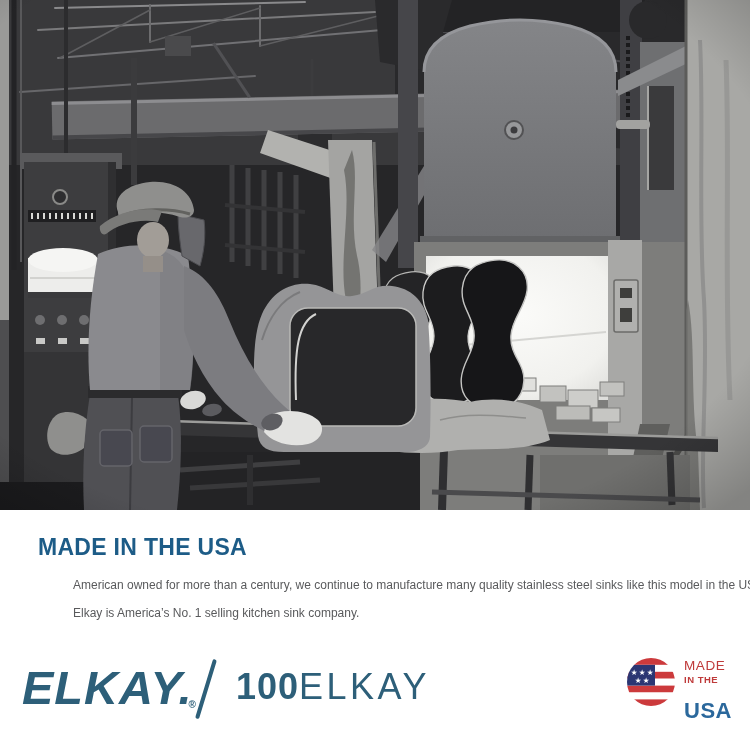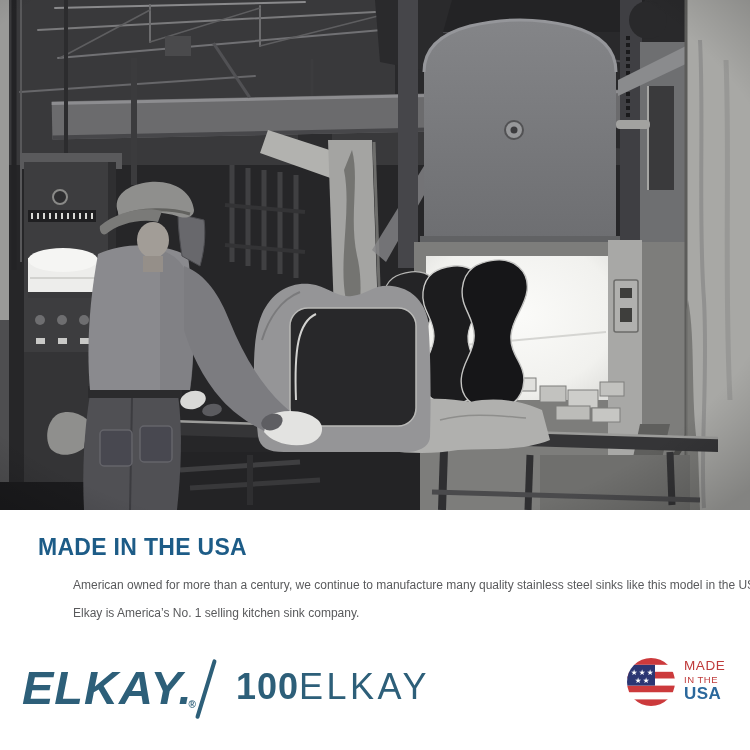--- a/index.html
+++ b/index.html
@@ -37,22 +37,22 @@
     position:absolute;left:236px;top:156px;font-size:36px;
     color:var(--logo-teal,#2d5f79);white-space:nowrap;
   }
   .years .b{font-weight:bold;letter-spacing:1px;}
   .years .l{font-weight:normal;letter-spacing:3.5px;}
   
   .usa-badge{position:absolute;left:627px;top:148px;width:110px;height:60px;}
   .usa-badge svg{position:absolute;left:0;top:0;}
   .badge-text{position:absolute;left:57px;top:1px;line-height:1;}
   .badge-made{font-size:13.5px;font-weight:normal;color:var(--badge-red,#bf3a3a);letter-spacing:.6px;}
-  .badge-inthe{font-size:9.5px;font-weight:normal;color:var(--badge-red,#bf3a3a);letter-spacing:.5px;margin-top:2px;}
-  .badge-usa{font-size:17px;font-weight:bold;color:var(--badge-blue,#2b689c);letter-spacing:.5px;margin-top:1px;}
+  .badge-inthe{font-size:9.5px;font-weight:bold;color:var(--badge-red,#bf3a3a);letter-spacing:.5px;margin-top:2px;}
+  .badge-usa{font-size:22px;font-weight:bold;color:var(--badge-blue,#2b689c);letter-spacing:.5px;margin-top:16px;}
 </style>
 <title>Elkay — Made in the USA</title></head>
 <body>
 
 <div class="canvas">
 
   <div class="photo" role="img" aria-label="Black-and-white vintage photograph of a factory worker in a cap standing at a steel work table, loading dark stainless steel sink shells into a large industrial furnace with a raised door and brightly glowing opening, under exposed ceiling trusses.">
     <svg viewBox="0 0 750 510" preserveAspectRatio="none">
       <defs>
         <radialGradient id="glow" cx="50%" cy="40%" r="75%">

